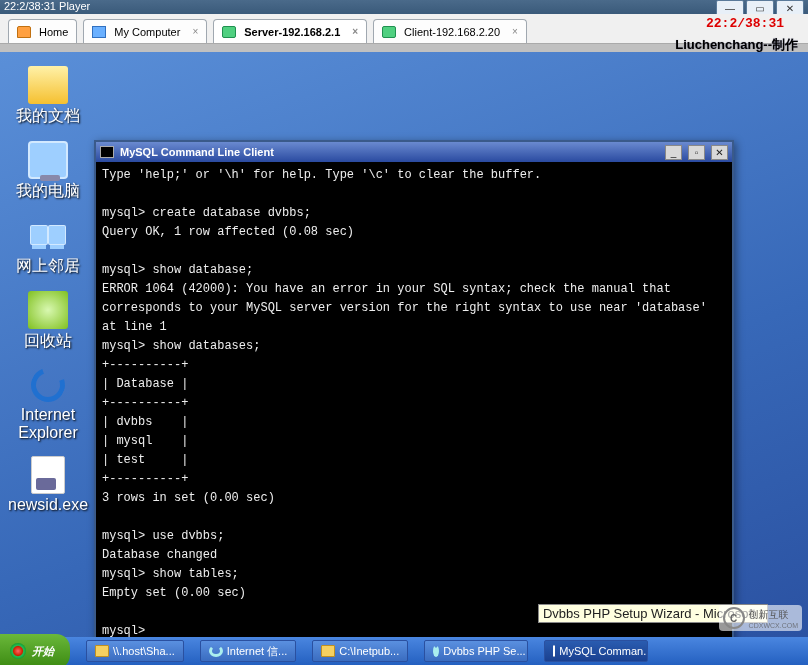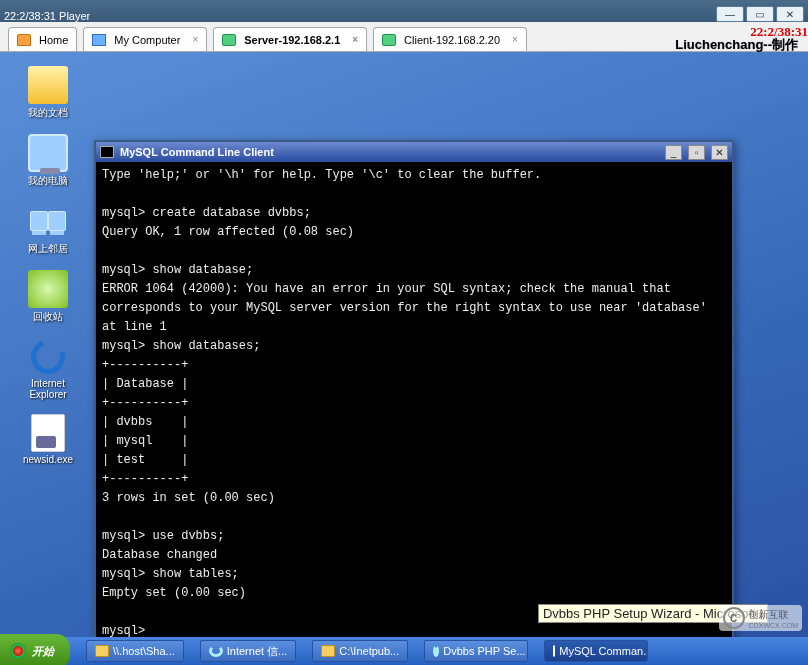--- a/index.html
+++ b/index.html
@@ -1,41 +1,41 @@
 <!DOCTYPE html>
 <html><head>
 <meta charset="utf-8">
 <style>
 * { margin: 0; padding: 0; box-sizing: border-box; font-family: "Microsoft YaHei", Tahoma, sans-serif; }
 body { width: 808px; height: 665px; overflow: hidden; background: #c0c0c0; position: relative; }
 
 
-.player-titlebar { height: 22px; background: linear-gradient(#4a6a8a, #3a5a7a); display: flex; align-items: flex-end; padding: 0 4px; color: #fff; font-size: 11px; }
+.player-titlebar { height: 14px; background: linear-gradient(#4a6a8a, #3a5a7a); display: flex; align-items: flex-start; padding: 0 4px; color: #fff; font-size: 11px; }
 .player-titlebar .title { flex: 1; }
 .wbtns { display: flex; gap: 2px; }
 .wbtn { width: 28px; height: 16px; background: #e8f0f8; border: 1px solid #5a7a9a; border-radius: 2px; display: flex; align-items: center; justify-content: center; font-size: 10px; color: #333; cursor: pointer; }
 
 
 .tabbar { height: 30px; background: #f0f0f0; border-bottom: 1px solid #aaa; display: flex; align-items: flex-end; padding: 0 8px; position: relative; }
 .tab { height: 24px; padding: 0 8px; margin-right: 6px; background: #fdfdfd; border: 1px solid #a0a8b0; border-bottom: none; border-radius: 4px 4px 0 0; display: flex; align-items: center; font-size: 11px; gap: 8px; cursor: pointer; }
 .tab.active { background: #fff; font-weight: bold; }
 .tab .x { color: #888; font-size: 10px; margin-left: 4px; cursor: pointer; }
 .tab-icon { width: 14px; height: 12px; display: inline-block; }
 .icon-home { background: #ffa040; border: 1px solid #c07010; border-radius: 2px 2px 0 0; }
 .icon-mycomp { background: #6ab0ff; border: 1px solid #3070c0; }
 .icon-srv { background: #50d080; border: 1px solid #209050; border-radius: 2px; }
-.clock-right { position: absolute; right: 0; top: 2px; color: #d00; font-weight: bold; font-size: 13px; font-family: Liberation Serif, serif; }
+.clock-right { position: absolute; right: 24px; top: 2px; color: #d00; font-weight: bold; font-size: 13px; font-family: Liberation Mono, monospace; }
 .author { position: absolute; right: 10px; top: 36px; color: #000000; font-weight: bold; font-size: 13px; text-shadow: 0 0 1px #88a; z-index: 5; }
 
 
 .vm-desktop { position: absolute; left: 0; top: 52px; right: 0; bottom: 0; background: linear-gradient(160deg,#5a8fd8 0%,#3768b8 60%,#2a50a0 100%); }
 
 
 .dicons { position: absolute; left: 12px; top: 14px; width: 72px; display: flex; flex-direction: column; gap: 14px; }
-.dicon { display: flex; flex-direction: column; align-items: center; gap: 2px; color: #fff; font-size: 10px; text-shadow: 1px 1px 2px #000; text-align: center; cursor: pointer; }
+.dicon { display: flex; flex-direction: column; align-items: center; gap: 2px; color: #fff; font-size: 16px; text-shadow: 1px 1px 2px #000; text-align: center; cursor: pointer; }
 .dicon .gly { width: 40px; height: 38px; display: flex; align-items: center; justify-content: center; }
 .g-doc { background: linear-gradient(#fff1a8,#f5c030); border-radius: 3px; }
 .g-pc { background: #9ecfff; border-radius: 4px; border: 2px solid #fff8; position: relative; }
 .g-pc::after { content:""; position:absolute; bottom:-4px; left:10px; width:20px; height:6px; background:#88a; border-radius:2px; }
 .g-net { display:flex; justify-content:space-between; }
 .g-net::before,.g-net::after { content:""; width:16px; height:18px; background:#9ecfff; border:1px solid #fff8; border-radius:2px; box-shadow:0 6px 0 -2px #9ecfff; }
 .g-bin { background: radial-gradient(#d8f8b0,#80c020); border-radius: 3px; }
 .g-ie { width:34px; height:34px; border:5px solid #2070d0; border-radius:50%; border-top-color:transparent; transform:rotate(25deg); }
 .g-exe { width:34px; height:38px; background:#fff; border:1px solid #ccc; border-radius:2px; position:relative; }
 .g-exe::after { content:""; position:absolute; left:4px; bottom:3px; width:20px; height:12px; background:#6a6a9a; border-radius:2px; }

